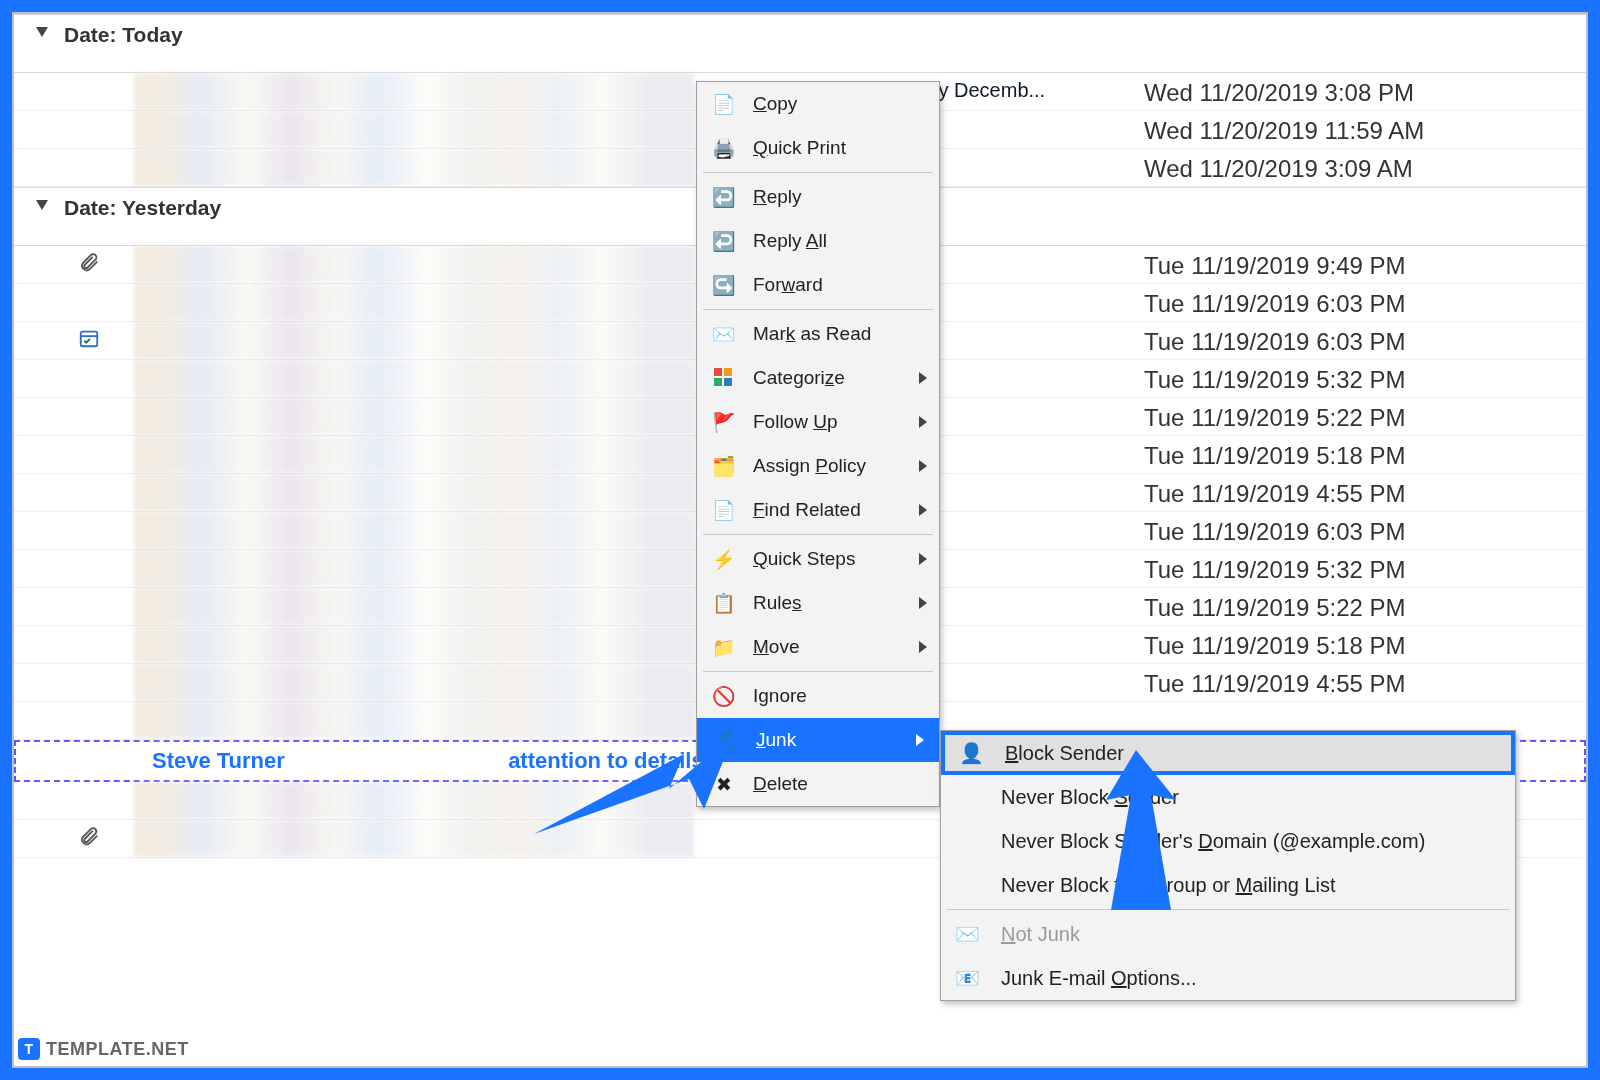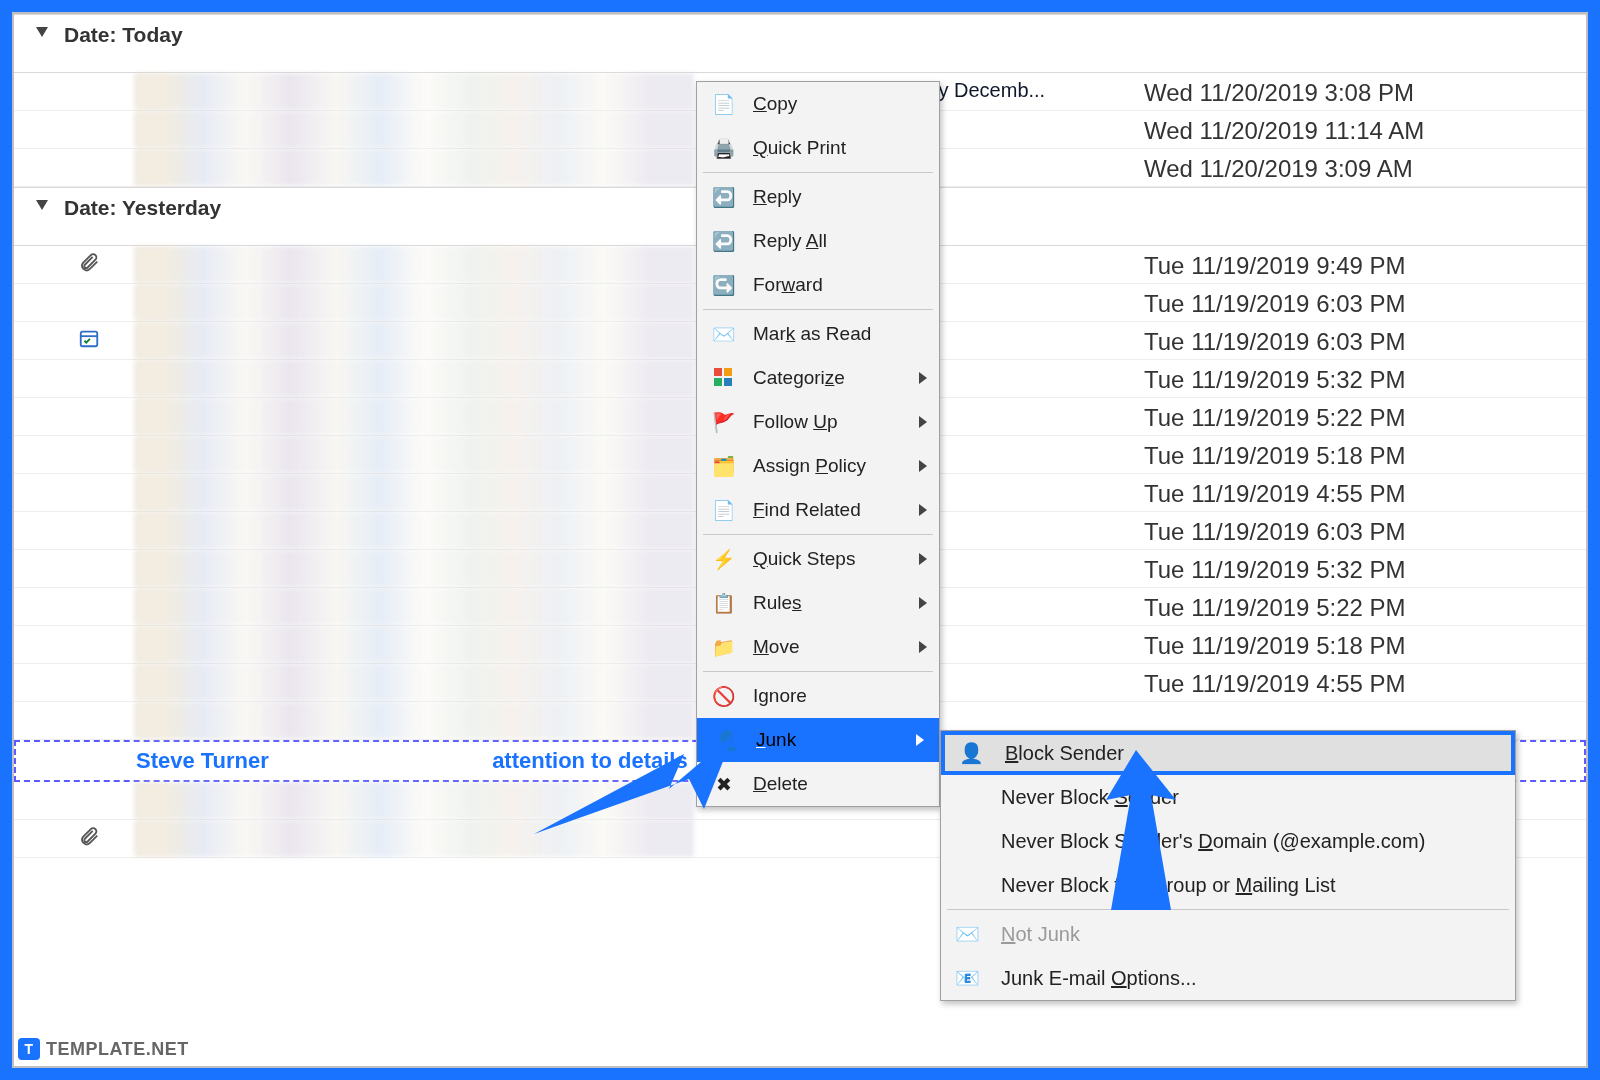--- a/index.html
+++ b/index.html
@@ -9,29 +9,29 @@
   .group-header { background: #fff; border-top: 1px solid #d9d9d9; border-bottom: 1px solid #d9d9d9; padding: 8px 20px 25px 50px; font-weight: 600; color: #333; position: relative; }
   .group-header .caret { position: absolute; left: 22px; top: 12px; width: 0; height: 0; border-left: 6px solid transparent; border-right: 6px solid transparent; border-bottom: 10px solid #444; transform: rotate(180deg); }
   .mosaic { position: absolute; left: 120px; top: 0; width: 560px; height: 100%; background-image:
     linear-gradient(90deg, rgba(230,220,200,.6) 6%, rgba(200,210,230,.5) 12%, rgba(240,235,225,.4) 20%, rgba(210,200,220,.5) 28%, rgba(235,230,220,.4) 36%, rgba(200,215,235,.5) 44%, rgba(245,240,230,.3) 52%, rgba(210,220,210,.4) 60%, rgba(235,225,215,.5) 68%, rgba(205,215,225,.4) 76%, rgba(240,235,220,.3) 84%, rgba(215,210,225,.5) 92%);
     background-size: 560px 100%; filter: blur(2px); opacity:.9;}
   .row { position: relative; height: 38px; border-bottom: 1px solid #eee; display: flex; align-items: center; }
   .row .icon-slot { width: 120px; display: flex; align-items: center; justify-content: flex-start; padding-left: 64px; }
   .row .subj { position: absolute; left: 860px; top: 6px; font-size: 20px; color: #0f172a; white-space: nowrap; overflow: hidden; text-overflow: ellipsis; max-width: 250px; }
   .row .date { position: absolute; left: 1130px; top: 6px; font-size: 24px; color: #333; white-space: nowrap; }
   .selected-row { border: 2px dashed #5a5aff; background: #fff; padding: 6px 0 6px 120px; font-weight: 600; color: #1a73ff; font-size: 22px; }
-  .selected-row .name { display:inline-block; width: 280px; }
+  .selected-row .name { display:inline-block; width: 280px; margin-left: 16px; }
   .selected-row .subj2 { display:inline-block; margin-left: 70px; }
   
   .ctx { position: absolute; left: 682px; top: 67px; width: 244px; background: #f3f3f3; border: 1px solid #a0a0a0; box-shadow: 2px 3px 6px rgba(0,0,0,.25); font-size: 19px; z-index: 50; }
   .ctx .item { position: relative; height: 44px; display: flex; align-items: center; padding: 0 10px 0 56px; color: #222; cursor: default; }
   .ctx .item .ico { position: absolute; left: 14px; width: 26px; height: 26px; display:flex;align-items:center;justify-content:center; }
   .ctx .item .arrow { position: absolute; right: 12px; width: 0; height: 0; border-top: 6px solid transparent; border-bottom: 6px solid transparent; border-left: 8px solid #444; }
   .ctx .sep { height: 1px; background: #c8c8c8; margin: 2px 6px; }
-  .ctx .item.junk-hi { background: #1a73ff; color: #000000; border: 3px solid #1a73ff; box-sizing: border-box; }
+  .ctx .item.junk-hi { background: #1a73ff; color: #ffffff; border: 3px solid #1a73ff; box-sizing: border-box; }
   .ctx .item.junk-hi .arrow { border-left-color:#fff; }
   .ul-first { text-decoration: underline; }
   
   .submenu { position: absolute; left: 926px; top: 716px; width: 576px; background: #f3f3f3; border: 1px solid #a0a0a0; box-shadow: 2px 3px 6px rgba(0,0,0,.25); font-size: 20px; z-index: 60; }
   .submenu .sitem { position: relative; height: 44px; display: flex; align-items: center; padding: 0 14px 0 60px; color: #222; }
   .submenu .sitem .sico { position:absolute; left:14px; width:26px; height:26px; display:flex;align-items:center;justify-content:center;}
   .submenu .sitem.block-hi { border: 4px solid #1a73ff; background:#e0e0e0; box-sizing:border-box; }
   .submenu .sitem.disabled { color:#9a9a9a; }
   
   .arrow-ann1 { position:absolute; left:520px; top:720px; width:200px; height:100px; z-index:80; }
@@ -52,21 +52,21 @@
       <span>Date: Today</span>
     </div>
     <div class="row">
         <div class="mosaic"></div>
         <span class="subj">eliver by Decemb...</span>
         <span class="date">Wed 11/20/2019 3:08 PM</span>
       </div>
     <div class="row">
         <div class="mosaic"></div>
         <span class="subj">Dec 2</span>
-        <span class="date">Wed 11/20/2019 11:14 AM</span>
+        <span class="date">Wed 11/20/2019 11:59 AM</span>
       </div>
     <div class="row">
         <div class="mosaic"></div>
         <span class="subj">works</span>
         <span class="date">Wed 11/20/2019 3:09 AM</span>
       </div>
 
     <div class="group-header">
       <span class="caret"></span>
       <span>Date: Yesterday</span>

